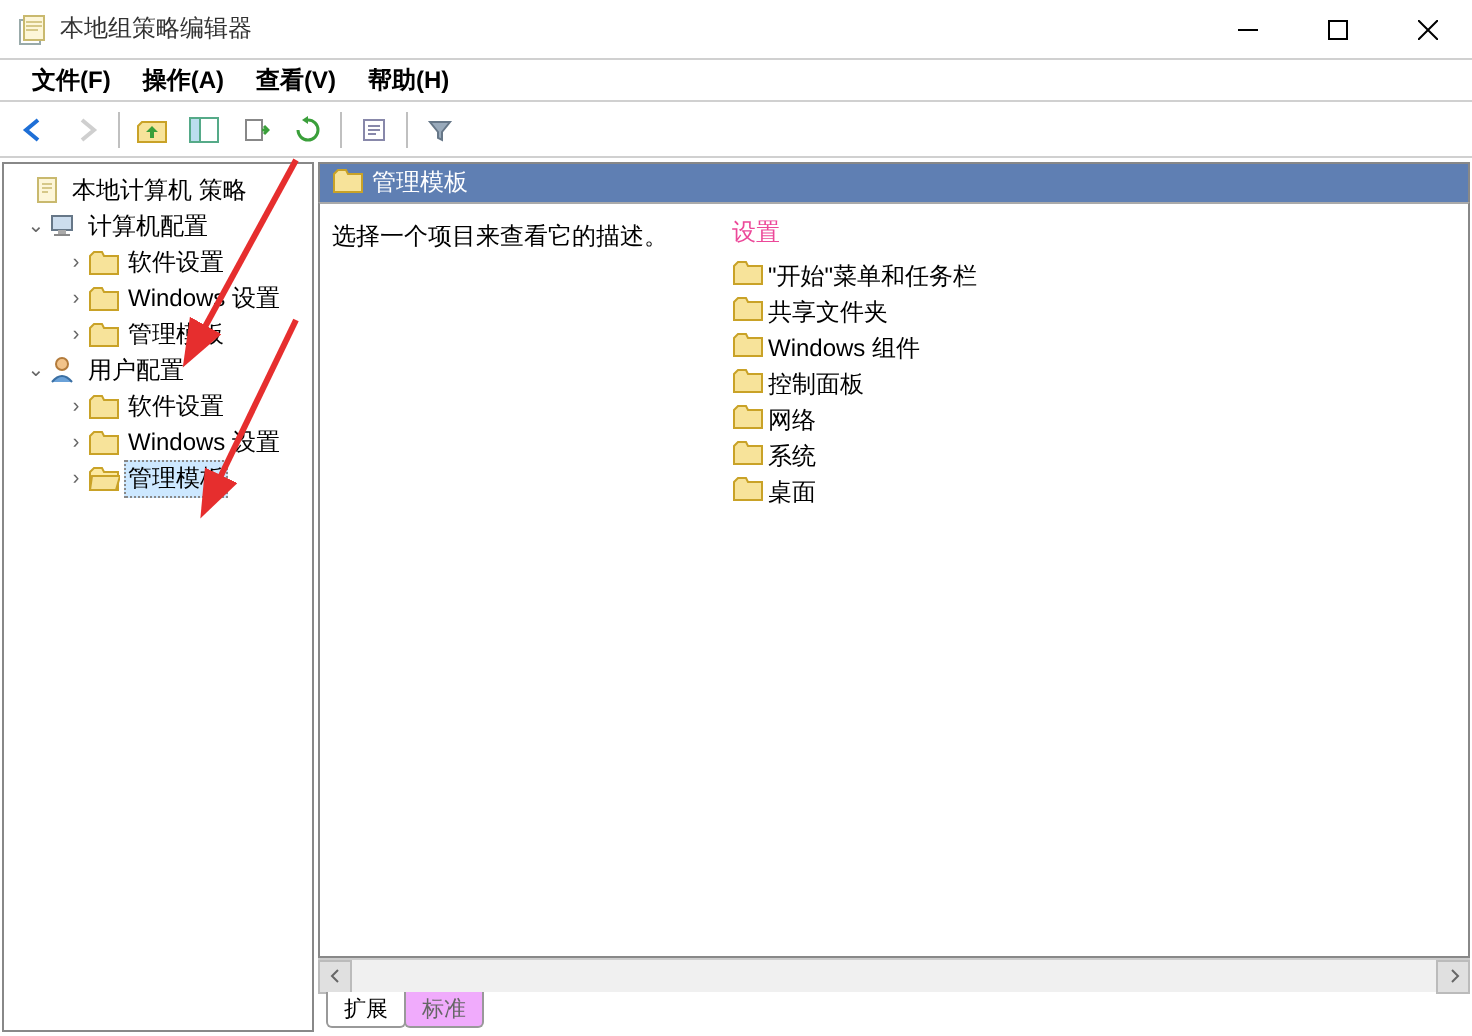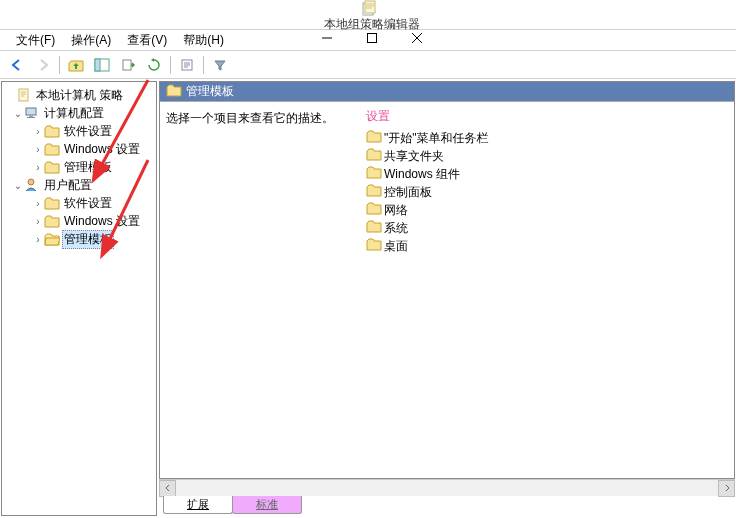--- a/index.html
+++ b/index.html
@@ -1,28 +1,28 @@
 <!DOCTYPE html>
 <html><head>
 <meta charset="utf-8">
 <style>
 * { box-sizing: border-box; margin: 0; padding: 0; font-family: "Microsoft YaHei", "SimSun", Arial, sans-serif; font-size: 12px; }
 body { background: #fff; width: 736px; height: 518px; overflow: hidden; position: relative; }
 
 
-.titlebar { height: 30px; display: flex; align-items: center; padding-left: 8px; border-bottom: 1px solid #d0d0d0; flex-direction: column; }
+.titlebar { height: 30px; display: flex; align-items: center; padding-left: 8px; border-bottom: 1px solid #d0d0d0; }
 .titlebar .app-icon { width: 16px; height: 16px; margin-right: 6px; display: inline-block; }
 .titlebar .title { flex: 1; color: #333; }
 .sysbtns { display: flex; height: 100%; }
 .sysbtn { width: 45px; height: 100%; display: flex; align-items: center; justify-content: center; color: #333; }
 .sysbtn svg { width: 10px; height: 10px; }
 
 
 .menubar { height: 21px; display: flex; align-items: center; padding-left: 8px; border-bottom: 1px solid #d0d0d0; }
-.menuitem { padding: 2px 8px; cursor: default; }
+.menuitem { padding: 2px 8px; cursor: default; font-weight: bold; }
 
 
 .toolbar { height: 28px; display: flex; align-items: center; padding-left: 4px; border-bottom: 1px solid #d0d0d0; background: #fff; }
 .tbtn { width: 24px; height: 22px; display: flex; align-items: center; justify-content: center; margin: 0 1px; border: 1px solid transparent; }
 .tsep { width: 1px; height: 18px; background: #c0c0c0; margin: 0 3px; }
 
 
 .main { display: flex; height: 438px; border-top: 1px solid #fff; }
 .treepane { width: 156px; border: 1px solid #888; margin: 1px 0 1px 1px; padding: 4px 0; overflow:auto; }
 .detailpane { flex: 1; margin: 1px 1px 1px 2px; display:flex; flex-direction:column; }
@@ -45,21 +45,21 @@
 .litem { display:flex; align-items:center; height:18px; cursor:default; padding-left:2px;}
 .litem .ticon { margin-right:2px;}
 
 
 .hscroll { height:17px; background:#f0f0f0; border-top:1px solid #ccc; display:flex; align-items:center;}
 .hscroll .track { flex:1; position:relative; height:100%;}
 .hscroll .btn { width:17px; height:17px; background:#e0e0e0; border:1px solid #bbb; display:flex;align-items:center;justify-content:center;}
 
 
 .tabs { height:20px; display:flex; align-items:flex-start; padding-left:4px; }
-.tab { border:1px solid #999; border-top:none; padding:1px 23px; background:#fff; margin-right:-1px; border-bottom-left-radius:3px;border-bottom-right-radius:3px; font-size:11px;text-decoration:underline;}
+.tab { border:1px solid #999; border-top:none; padding:1px 8px; background:#fff; margin-right:-1px; border-bottom-left-radius:3px;border-bottom-right-radius:3px; font-size:11px;}
 .tab.inactive { background:#f0abfc; color:#666;}
 
 
 .folder-svg { width:16px; height:13px; }
 
 
 .arrow { position:absolute; pointer-events:none; }
 
 </style>
 </head>

